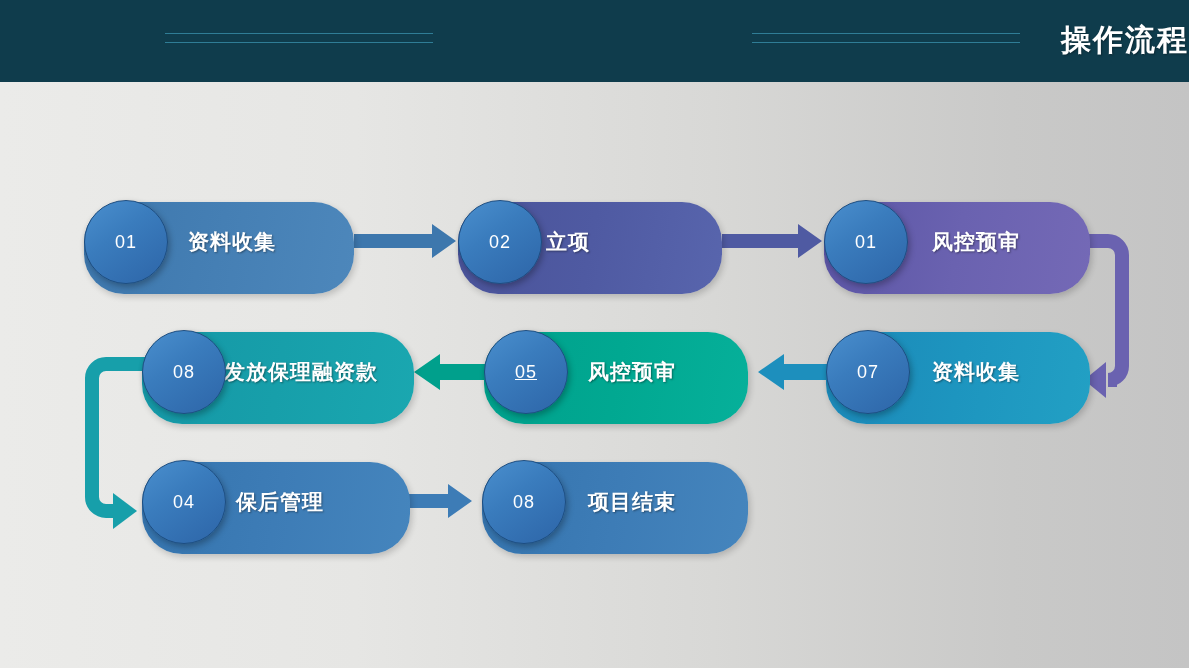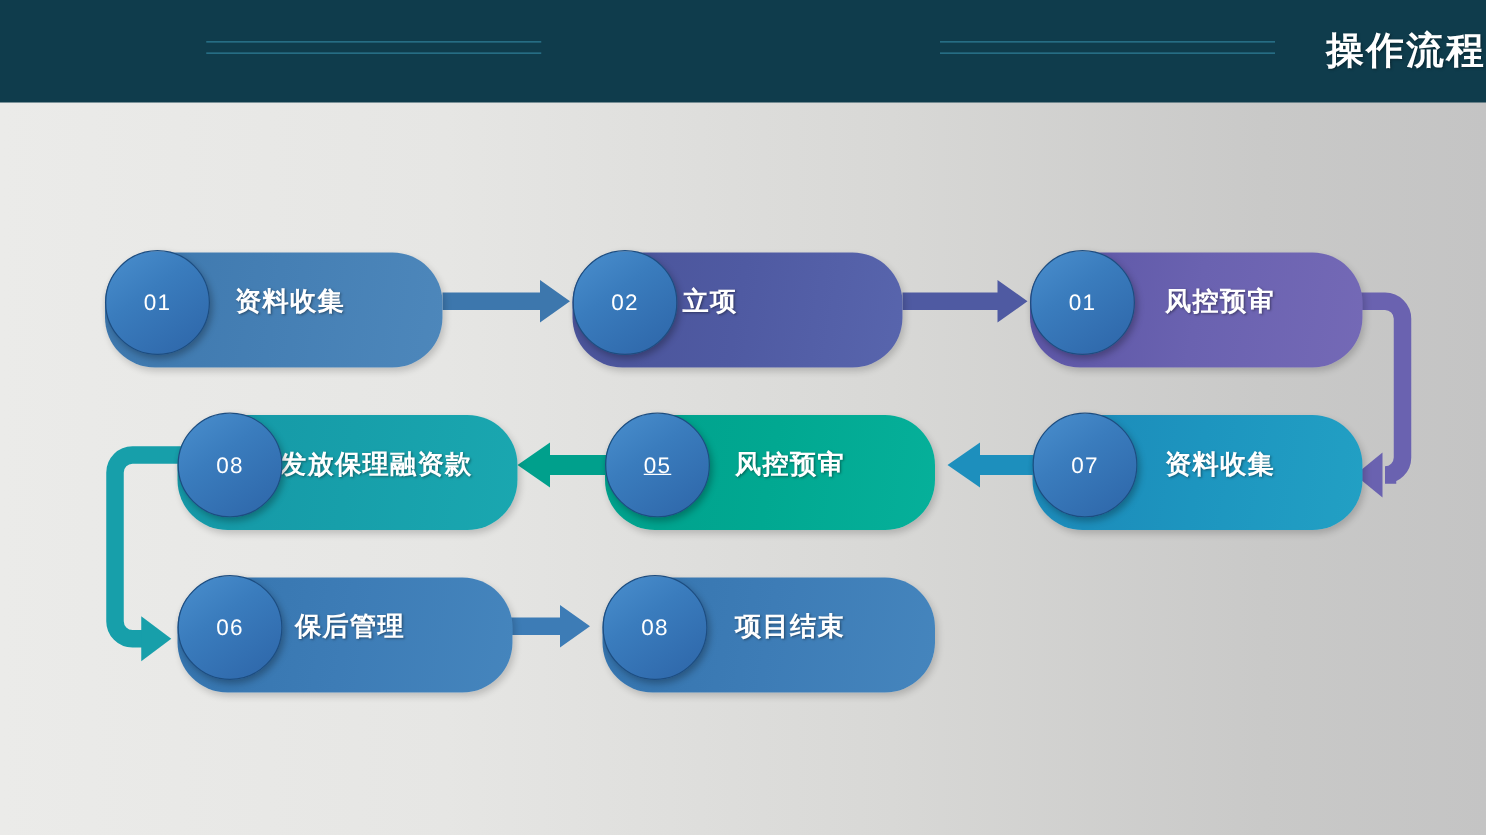--- a/index.html
+++ b/index.html
@@ -195,20 +195,20 @@
   <div class="badge" style="left:484px; top:330px;text-decoration:underline;">05</div>
 
   <div class="node fill-cyan" style="left:826px; top:332px; width:264px;">
     <div class="node-label" style="left:106px;">资料收集</div>
   </div>
   <div class="badge" style="left:826px; top:330px;">07</div>
 
   <div class="node fill-blue" style="left:142px; top:462px; width:268px;">
     <div class="node-label" style="left:94px;">保后管理</div>
   </div>
-  <div class="badge" style="left:142px; top:460px;">06</div>
+  <div class="badge" style="left:142px; top:460px;">04</div>
 
   <div class="node fill-blue" style="left:482px; top:462px; width:266px;">
     <div class="node-label" style="left:106px;">项目结束</div>
   </div>
   <div class="badge" style="left:482px; top:460px;">08</div>
 
 </div>
 
 </body></html>

